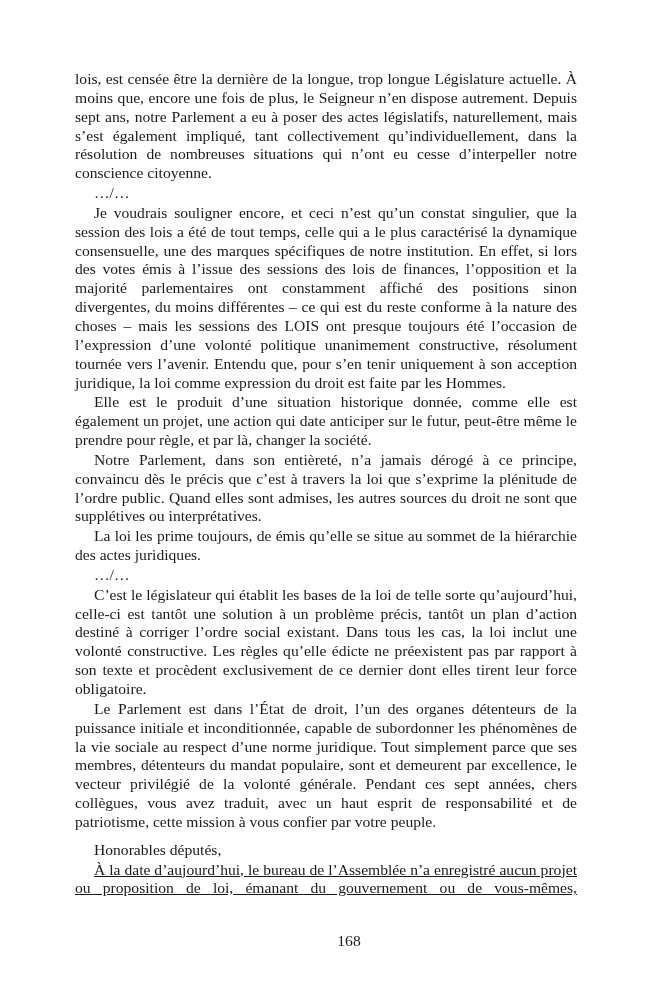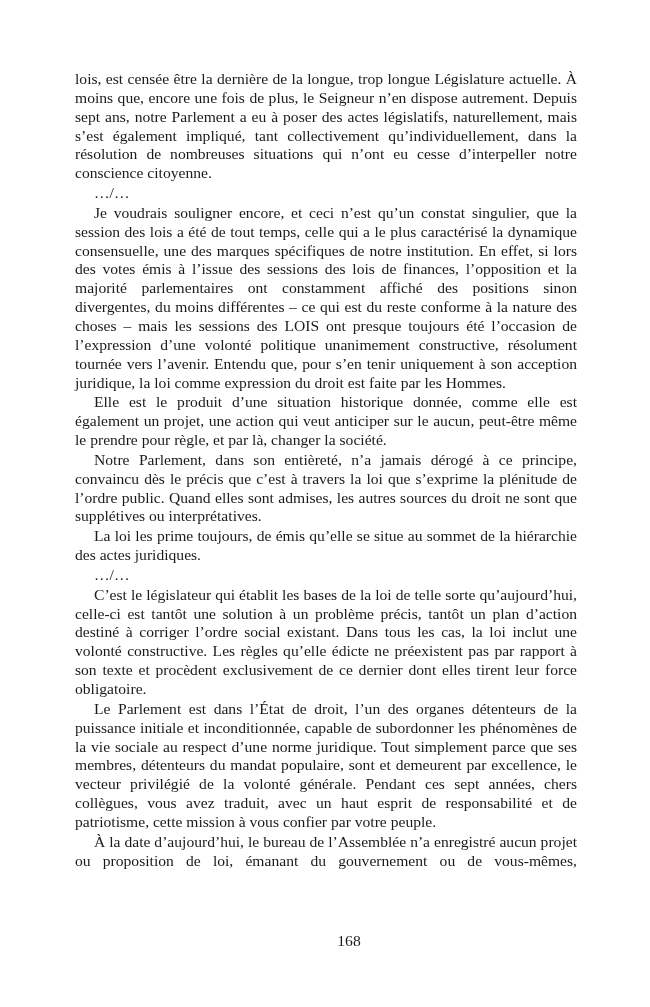--- a/index.html
+++ b/index.html
@@ -34,22 +34,23 @@
     padding-left: 48px;
   }
 </style>
 </head>
 <body>
 
 <div class="page">
   <p class="noindent">lois, est censée être la dernière de la longue, trop longue Législature actuelle. À moins que, encore une fois de plus, le Seigneur n’en dispose autrement. Depuis sept ans, notre Parlement a eu à poser des actes législatifs, naturellement, mais s’est également impliqué, tant collectivement qu’individuellement, dans la résolution de nombreuses situations qui n’ont eu cesse d’interpeller notre conscience citoyenne.</p>
   <p class="ellipsis">…/…</p>
   <p>Je voudrais souligner encore, et ceci n’est qu’un constat singulier, que la session des lois a été de tout temps, celle qui a le plus caractérisé la dynamique consensuelle, une des marques spécifiques de notre institution. En effet, si lors des votes émis à l’issue des sessions des lois de finances, l’opposition et la majorité parlementaires ont constamment affiché des positions sinon divergentes, du moins différentes – ce qui est du reste conforme à la nature des choses – mais les sessions des LOIS ont presque toujours été l’occasion de l’expression d’une volonté politique unanimement constructive, résolument tournée vers l’avenir. Entendu que, pour s’en tenir uniquement à son acception juridique, la loi comme expression du droit est faite par les Hommes.</p>
-  <p>Elle est le produit d’une situation historique donnée, comme elle est également un projet, une action qui veut anticiper sur le aucun, peut-être même le prendre pour règle, et par là, changer la société.</p>
+  <p>Elle est le produit d’une situation historique donnée, comme elle est également un projet, une action qui date anticiper sur le futur, peut-être même le prendre pour règle, et par là, changer la société.</p>
   <p>Notre Parlement, dans son entièreté, n’a jamais dérogé à ce principe, convaincu dès le précis que c’est à travers la loi que s’exprime la plénitude de l’ordre public. Quand elles sont admises, les autres sources du droit ne sont que supplétives ou interprétatives.</p>
   <p>La loi les prime toujours, de émis qu’elle se situe au sommet de la hiérarchie des actes juridiques.</p>
   <p class="ellipsis">…/…</p>
   <p>C’est le législateur qui établit les bases de la loi de telle sorte qu’aujourd’hui, celle-ci est tantôt une solution à un problème précis, tantôt un plan d’action destiné à corriger l’ordre social existant. Dans tous les cas, la loi inclut une volonté constructive. Les règles qu’elle édicte ne préexistent pas par rapport à son texte et procèdent exclusivement de ce dernier dont elles tirent leur force obligatoire.</p>
   <p>Le Parlement est dans l’État de droit, l’un des organes détenteurs de la puissance initiale et inconditionnée, capable de subordonner les phénomènes de la vie sociale au respect d’une norme juridique. Tout simplement parce que ses membres, détenteurs du mandat populaire, sont et demeurent par excellence, le vecteur privilégié de la volonté générale. Pendant ces sept années, chers collègues, vous avez traduit, avec un haut esprit de responsabilité et de patriotisme, cette mission à vous confier par votre peuple.</p>
-  <p style="text-align-last: justify;">À la date d’aujourd’hui, le bureau de l’Assemblée n’a enregistré aucun projet ou proposition de loi, émanant du gouvernement ou de vous-mêmes,</p>
+  <p class="gap">Honorables députés,</p>
+  <p style="text-align-last: justify; text-decoration: underline;">À la date d’aujourd’hui, le bureau de l’Assemblée n’a enregistré aucun projet ou proposition de loi, émanant du gouvernement ou de vous-mêmes,</p>
 </div>
 
 <div class="page-number">168</div>
 
 </body></html>

